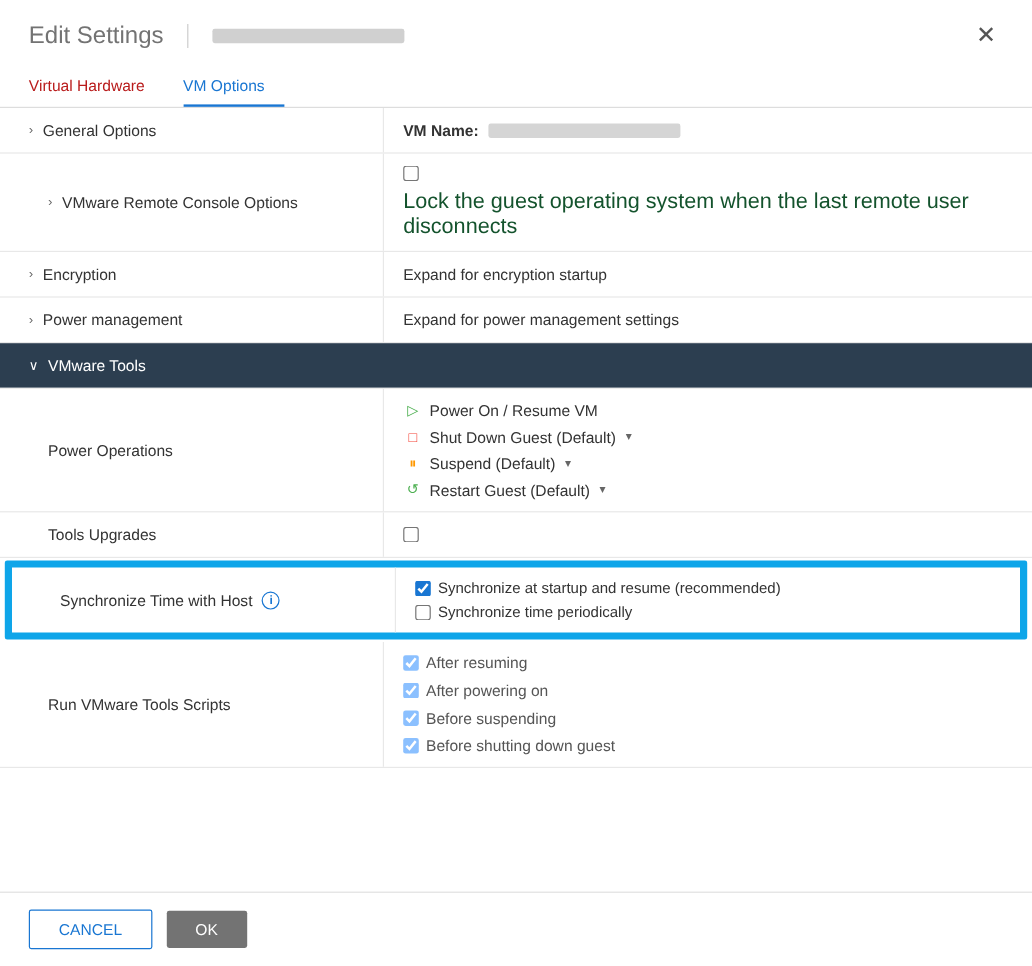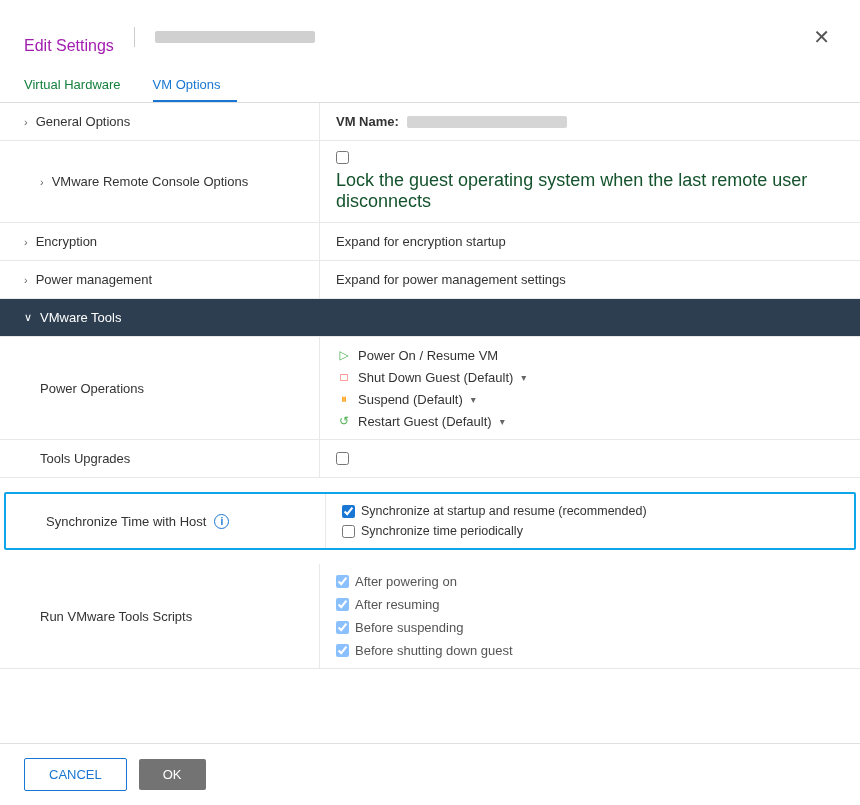--- a/index.html
+++ b/index.html
@@ -23,24 +23,23 @@
       flex-direction: column;
     }
     .dialog-header {
       display: flex;
       align-items: center;
       padding: 18px 24px 0 24px;
       border-bottom: none;
       gap: 16px;
     }
     .dialog-title {
-      font-size: 16px;
+      font-size: 20px;
       font-weight: 400;
-      color: #a21caf;
-      margin-top: 19px;
+      color: #737373;
     }
     .title-divider {
       width: 1px;
       height: 20px;
       background: #ccc;
       margin: 0 4px;
     }
     .title-subtitle {
       width: 160px;
       height: 12px;
@@ -61,21 +60,21 @@
       display: flex;
       padding: 0 24px;
       border-bottom: 1px solid #ddd;
       margin-top: 12px;
       gap: 0;
     }
     .tab {
       padding: 10px 16px 8px 0;
       cursor: pointer;
       font-size: 13px;
-      color: #15803d;
+      color: #b91c1c;
       border-bottom: 2px solid transparent;
       margin-right: 16px;
     }
     .tab.active {
       color: #1976d2;
       border-bottom: 2px solid #1976d2;
       font-weight: 500;
     }
     .dialog-body {
       flex: 1;
@@ -179,23 +178,23 @@
     .power-icon.play { color: #4caf50; }
     .power-icon.stop { color: #f44336; }
     .power-icon.pause { color: #ff9800; }
     .power-icon.restart { color: #4caf50; }
     .dropdown-arrow {
       font-size: 10px;
       color: #666;
       margin-left: 2px;
     }
     .sync-highlighted {
-      border: 2px solid #0ea5e9;
+      border: 6px solid #0ea5e9;
       border-radius: 2px;
-      margin: 14px 4px;
+      margin: 2px 4px;
     }
     .sync-highlighted .label-cell {
       border-right: 1px solid #e8e8e8;
     }
     .info-icon {
       display: inline-flex;
       align-items: center;
       justify-content: center;
       width: 15px;
       height: 15px;
@@ -391,25 +390,25 @@
       </div>
     </div>
 
     <div class="row">
       <div class="label-cell sublabel">
         <span>Run VMware Tools Scripts</span>
       </div>
       <div class="value-cell script-items">
         <div class="script-item">
           <input type="checkbox" checked="" style="opacity: 0.45;">
-          <span>After powering on</span>
+          <span>After resuming</span>
         </div>
         <div class="script-item">
           <input type="checkbox" checked="" style="opacity: 0.45;">
-          <span>After resuming</span>
+          <span>After powering on</span>
         </div>
         <div class="script-item">
           <input type="checkbox" checked="" style="opacity: 0.45;">
           <span>Before suspending</span>
         </div>
         <div class="script-item">
           <input type="checkbox" checked="" style="opacity: 0.45;">
           <span>Before shutting down guest</span>
         </div>
       </div>

